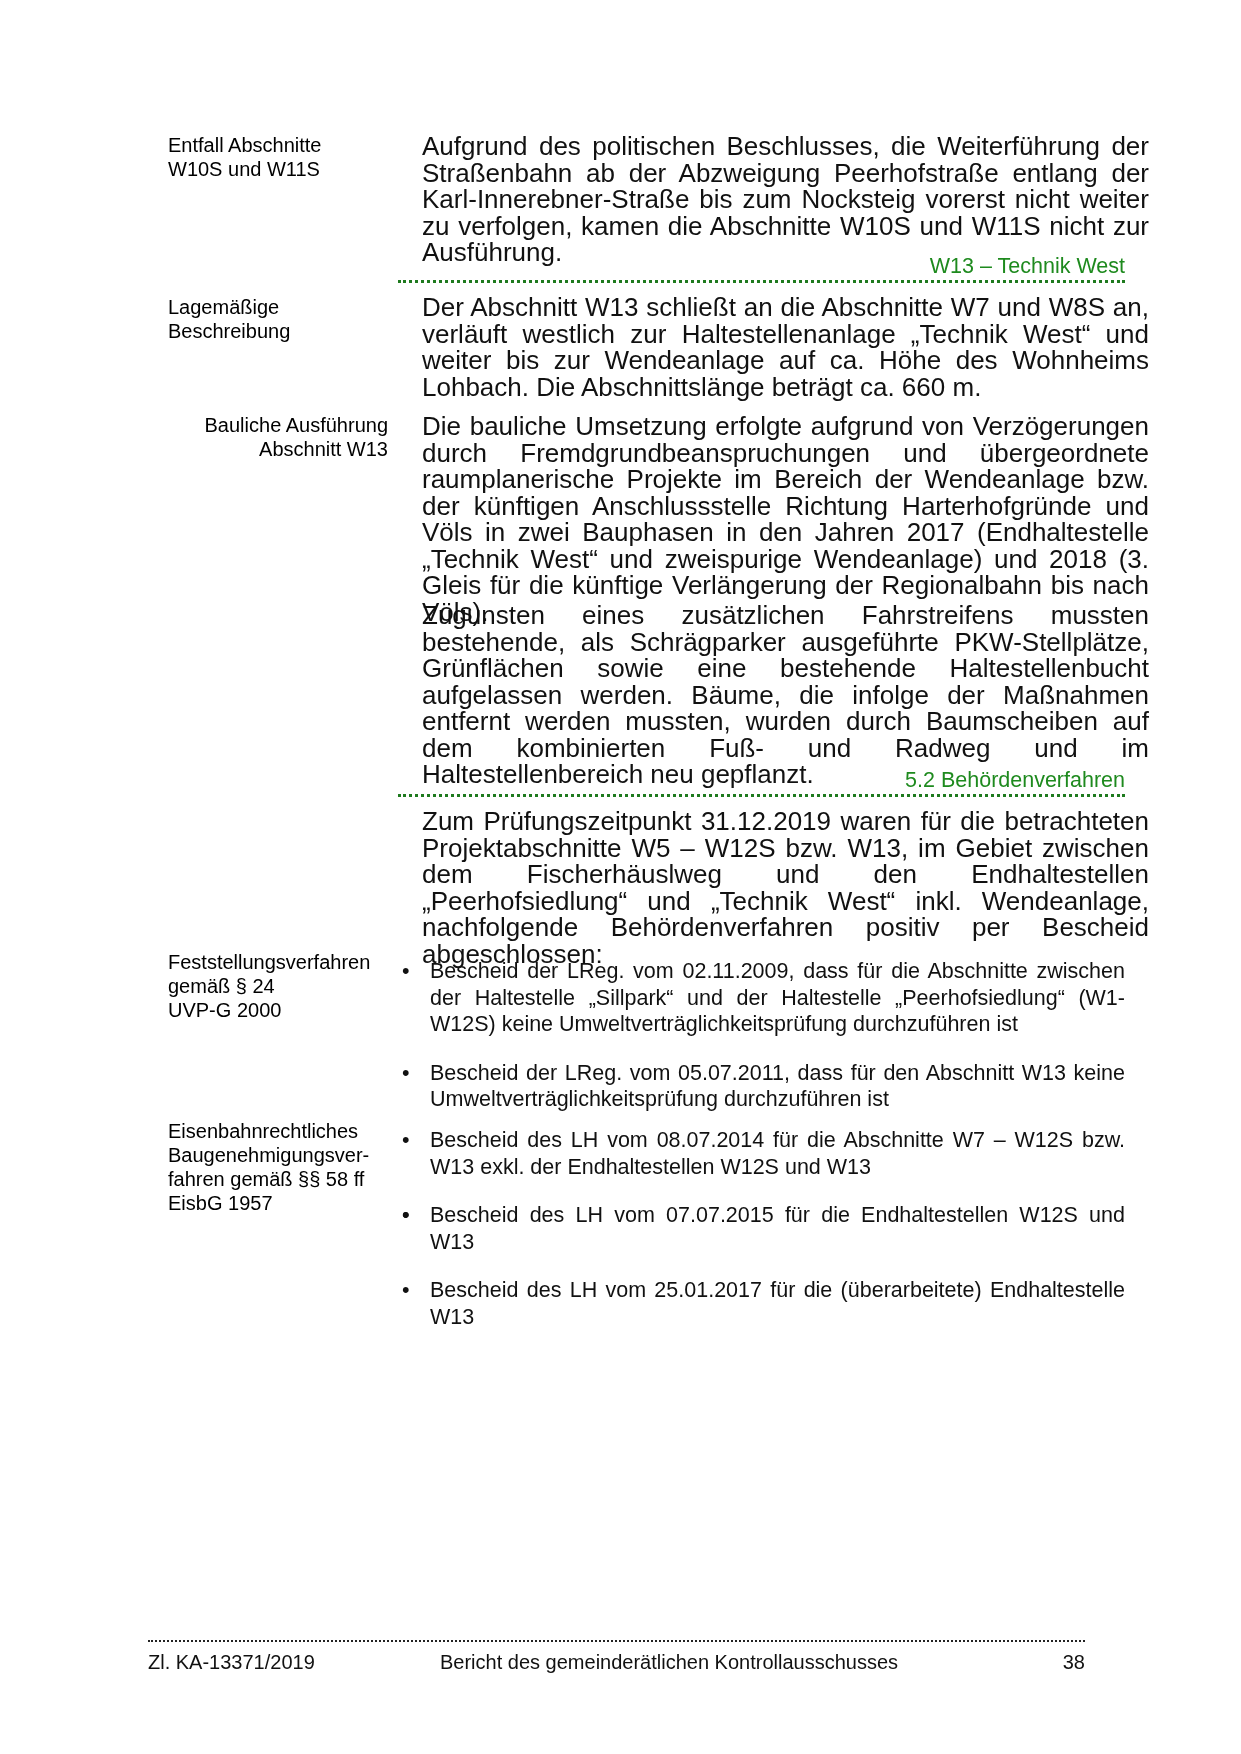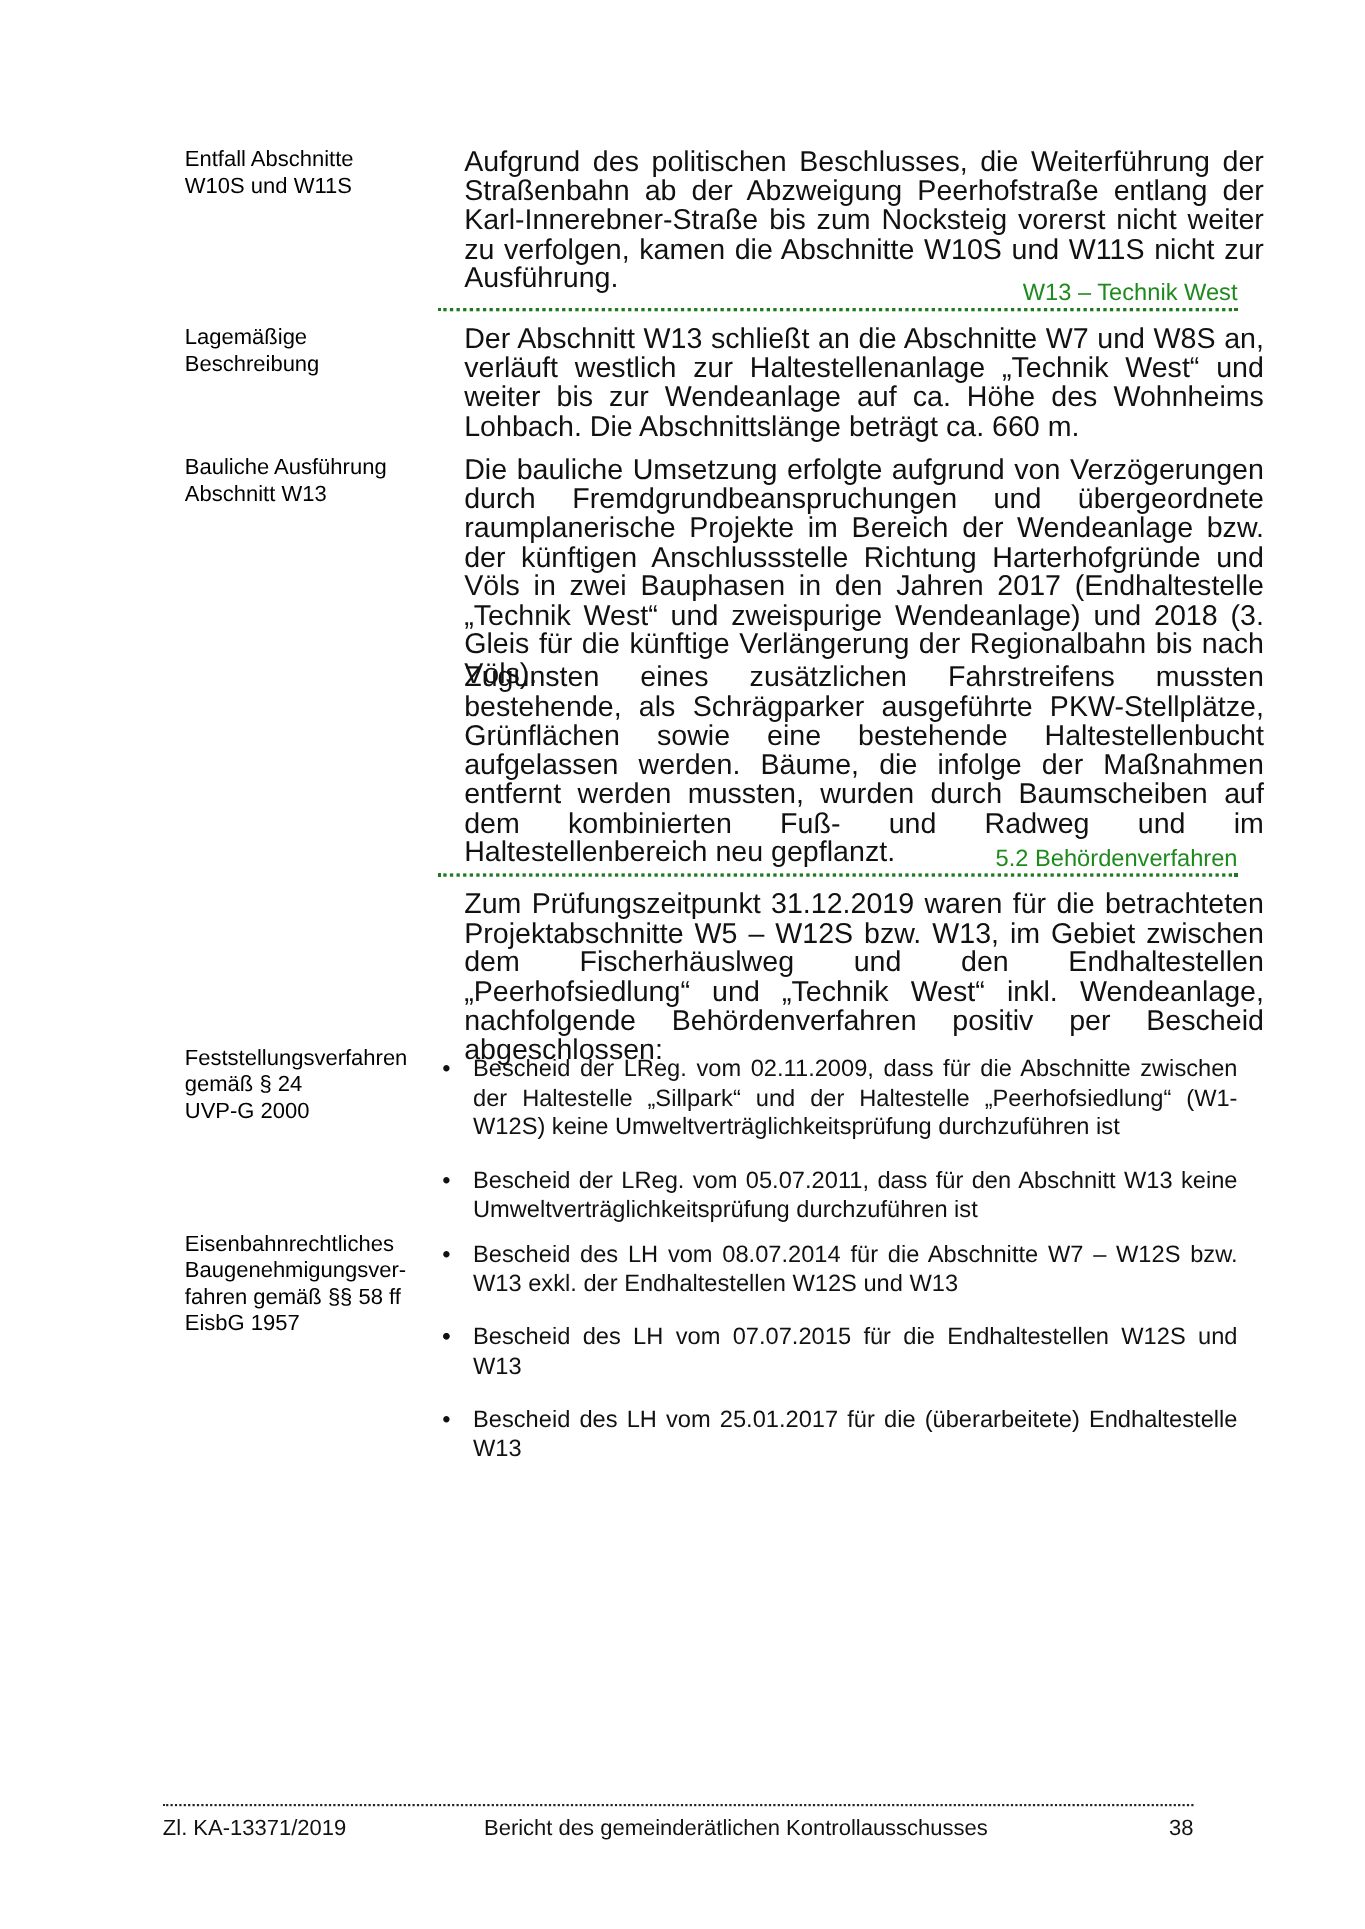--- a/index.html
+++ b/index.html
@@ -32,21 +32,21 @@
 W10S und W11S</div>
   <div class="main" style="top:133px;">Aufgrund des politischen Beschlusses, die Weiterführung der Straßenbahn ab der Abzweigung Peerhofstraße entlang der Karl-Innerebner-Straße bis zum Nocksteig vorerst nicht weiter zu verfolgen, kamen die Abschnitte W10S und W11S nicht zur Ausführung.</div>
 
   <div class="heading" style="top:253px;">W13 – Technik West</div>
   <div class="rule" style="top:280px;"></div>
 
   <div class="side" style="top:295px; white-space:pre-line;">Lagemäßige
 Beschreibung</div>
   <div class="main" style="top:294px;">Der Abschnitt W13 schließt an die Abschnitte W7 und W8S an, verläuft westlich zur Haltestellenanlage „Technik West“ und weiter bis zur Wendeanlage auf ca. Höhe des Wohnheims Lohbach. Die Abschnittslänge beträgt ca. 660 m.</div>
 
-  <div class="side" style="top:413px; white-space:pre-line;">Bauliche Ausführung
+  <div class="side" style="top:413px; white-space:pre-line;text-align:right;">Bauliche Ausführung
 Abschnitt W13</div>
   <div class="main" style="top:413px;">Die bauliche Umsetzung erfolgte aufgrund von Verzögerungen durch Fremdgrundbeanspruchungen und übergeordnete raumplanerische Projekte im Bereich der Wendeanlage bzw. der künftigen Anschlussstelle Richtung Harterhofgründe und Völs in zwei Bauphasen in den Jahren 2017 (Endhaltestelle „Technik West“ und zweispurige Wendeanlage) und 2018 (3. Gleis für die künftige Verlängerung der Regionalbahn bis nach Völs).</div>
   <div class="main" style="top:602px;">Zugunsten eines zusätzlichen Fahrstreifens mussten bestehende, als Schrägparker ausgeführte PKW-Stellplätze, Grünflächen sowie eine bestehende Haltestellenbucht aufgelassen werden. Bäume, die infolge der Maßnahmen entfernt werden mussten, wurden durch Baumscheiben auf dem kombinierten Fuß- und Radweg und im Haltestellenbereich neu gepflanzt.</div>
 
   <div class="heading" style="top:767px;">5.2  Behördenverfahren</div>
   <div class="rule" style="top:794px;"></div>
 
   <div class="main" style="top:808px;">Zum Prüfungszeitpunkt 31.12.2019 waren für die betrachteten Projektabschnitte W5 – W12S bzw. W13, im Gebiet zwischen dem Fischerhäuslweg und den Endhaltestellen „Peerhofsiedlung“ und „Technik West“ inkl. Wendeanlage, nachfolgende Behördenverfahren positiv per Bescheid abgeschlossen:</div>
 
   <div class="side" style="top:950px; white-space:pre-line;">Feststellungsverfahren

